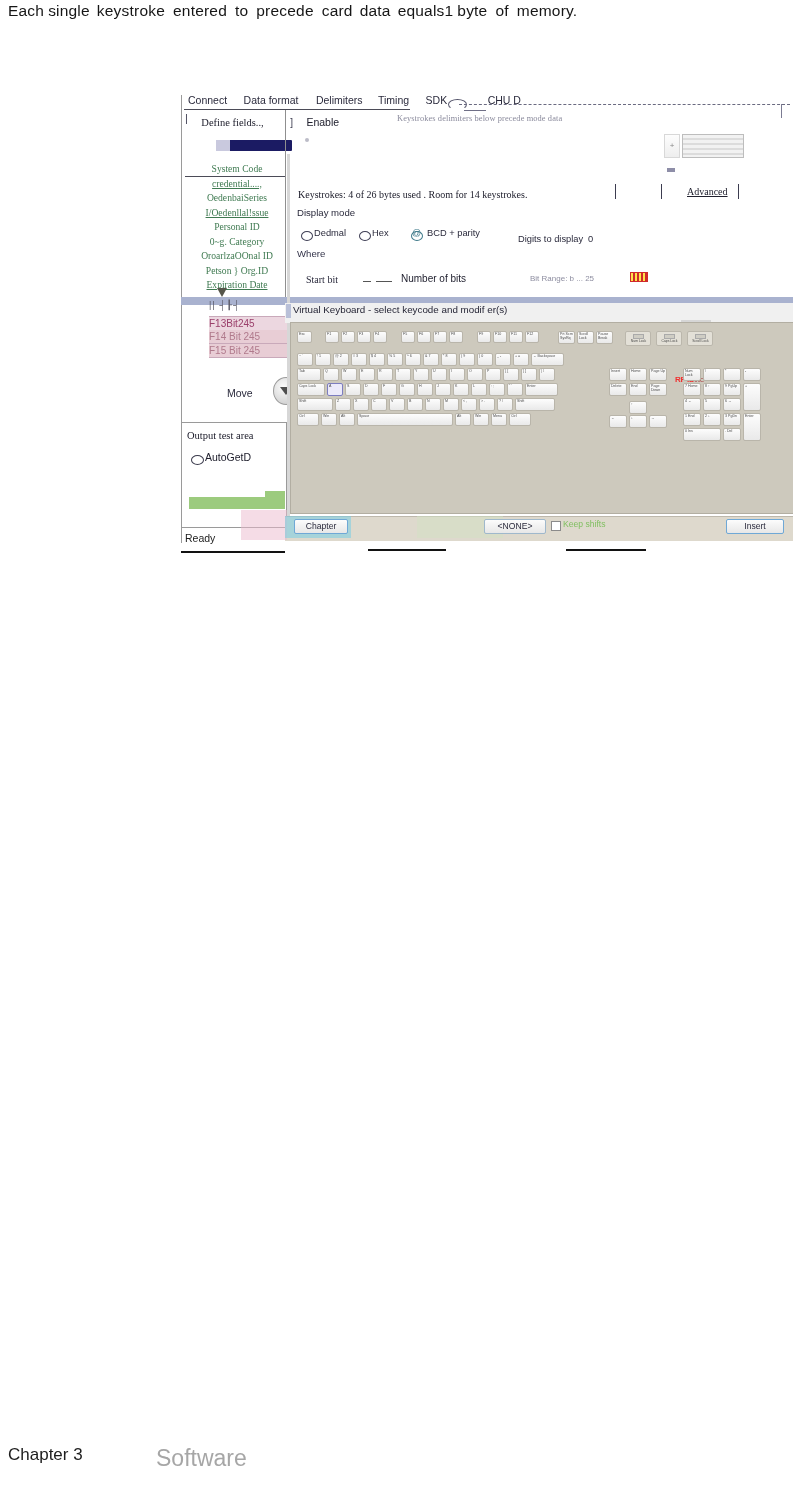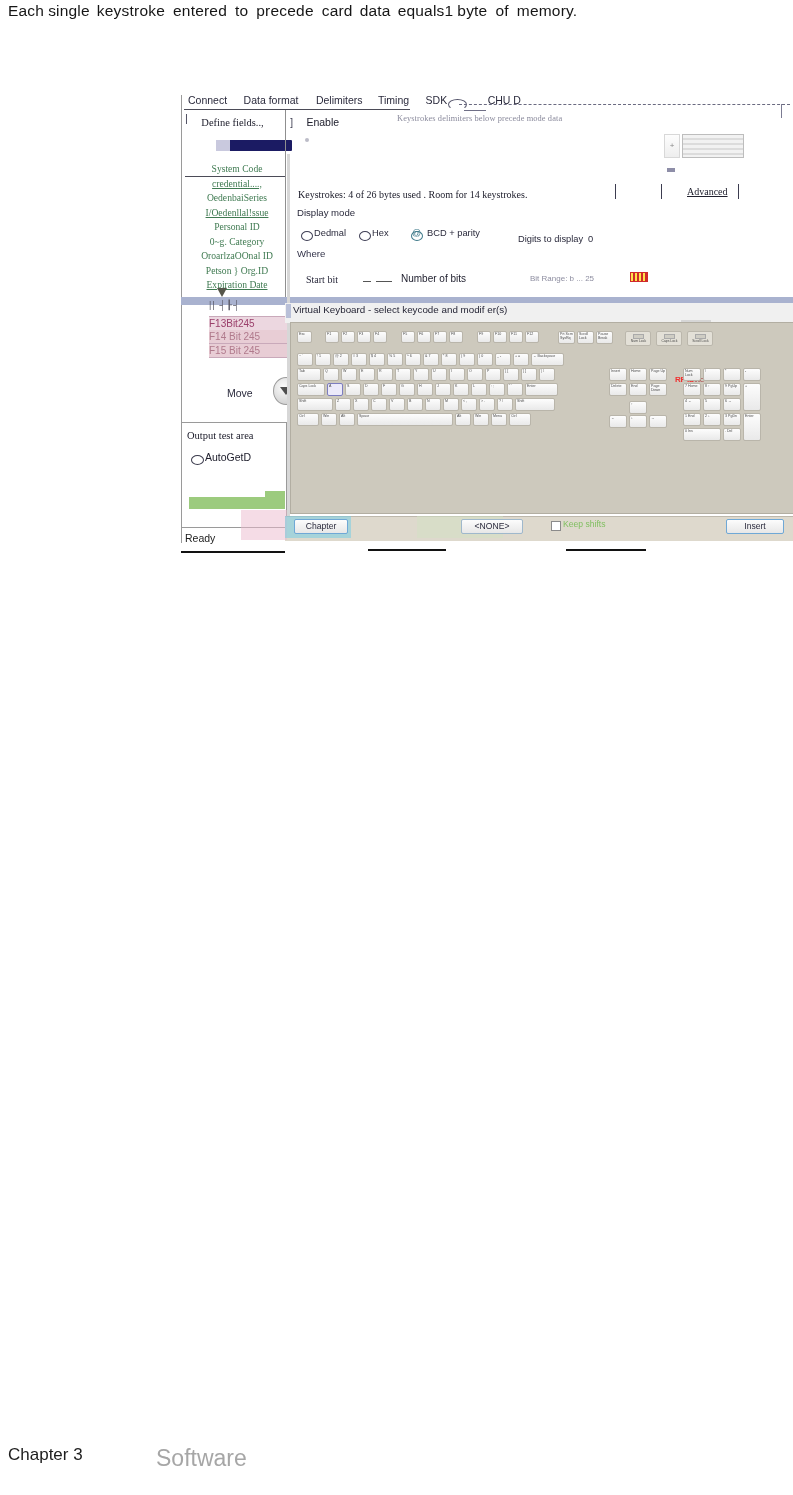--- a/index.html
+++ b/index.html
@@ -449,21 +449,21 @@
         <div class="key" style="left: 452px; top: 90px; width: 18px; height: 28px;">Enter</div>
         <div class="key" style="left: 392px; top: 105px; width: 38px; height: 13px;">0 Ins</div>
         <div class="key" style="left: 432px; top: 105px; width: 18px; height: 13px;">. Del</div>
       </div>
 
     <div class="btnrow"></div>
     <div class="wash-pk"></div>
     <div class="wash-cy"></div>
     <div class="wash-gr"></div>
     <div class="btn accent" style="left:113px;top:427px;width:54px">Chapter</div>
-    <div class="btn" style="left:280px;top:427px;width:62px">&lt;NONE&gt;</div>
+    <div class="btn" style="left:303px;top:427px;width:62px">&lt;NONE&gt;</div>
     <div class="kshift-box"></div>
     <div class="kshift-lbl">Keep shifts</div>
     <div class="btn accent" style="left:545px;top:427px;width:58px">Insert</div>
   </div>
 </div>
 
 <div class="ul" style="left:181px;top:551px;width:104px"></div>
 <div class="ul" style="left:368px;top:549px;width:78px"></div>
 <div class="ul" style="left:566px;top:549px;width:80px"></div>
 

